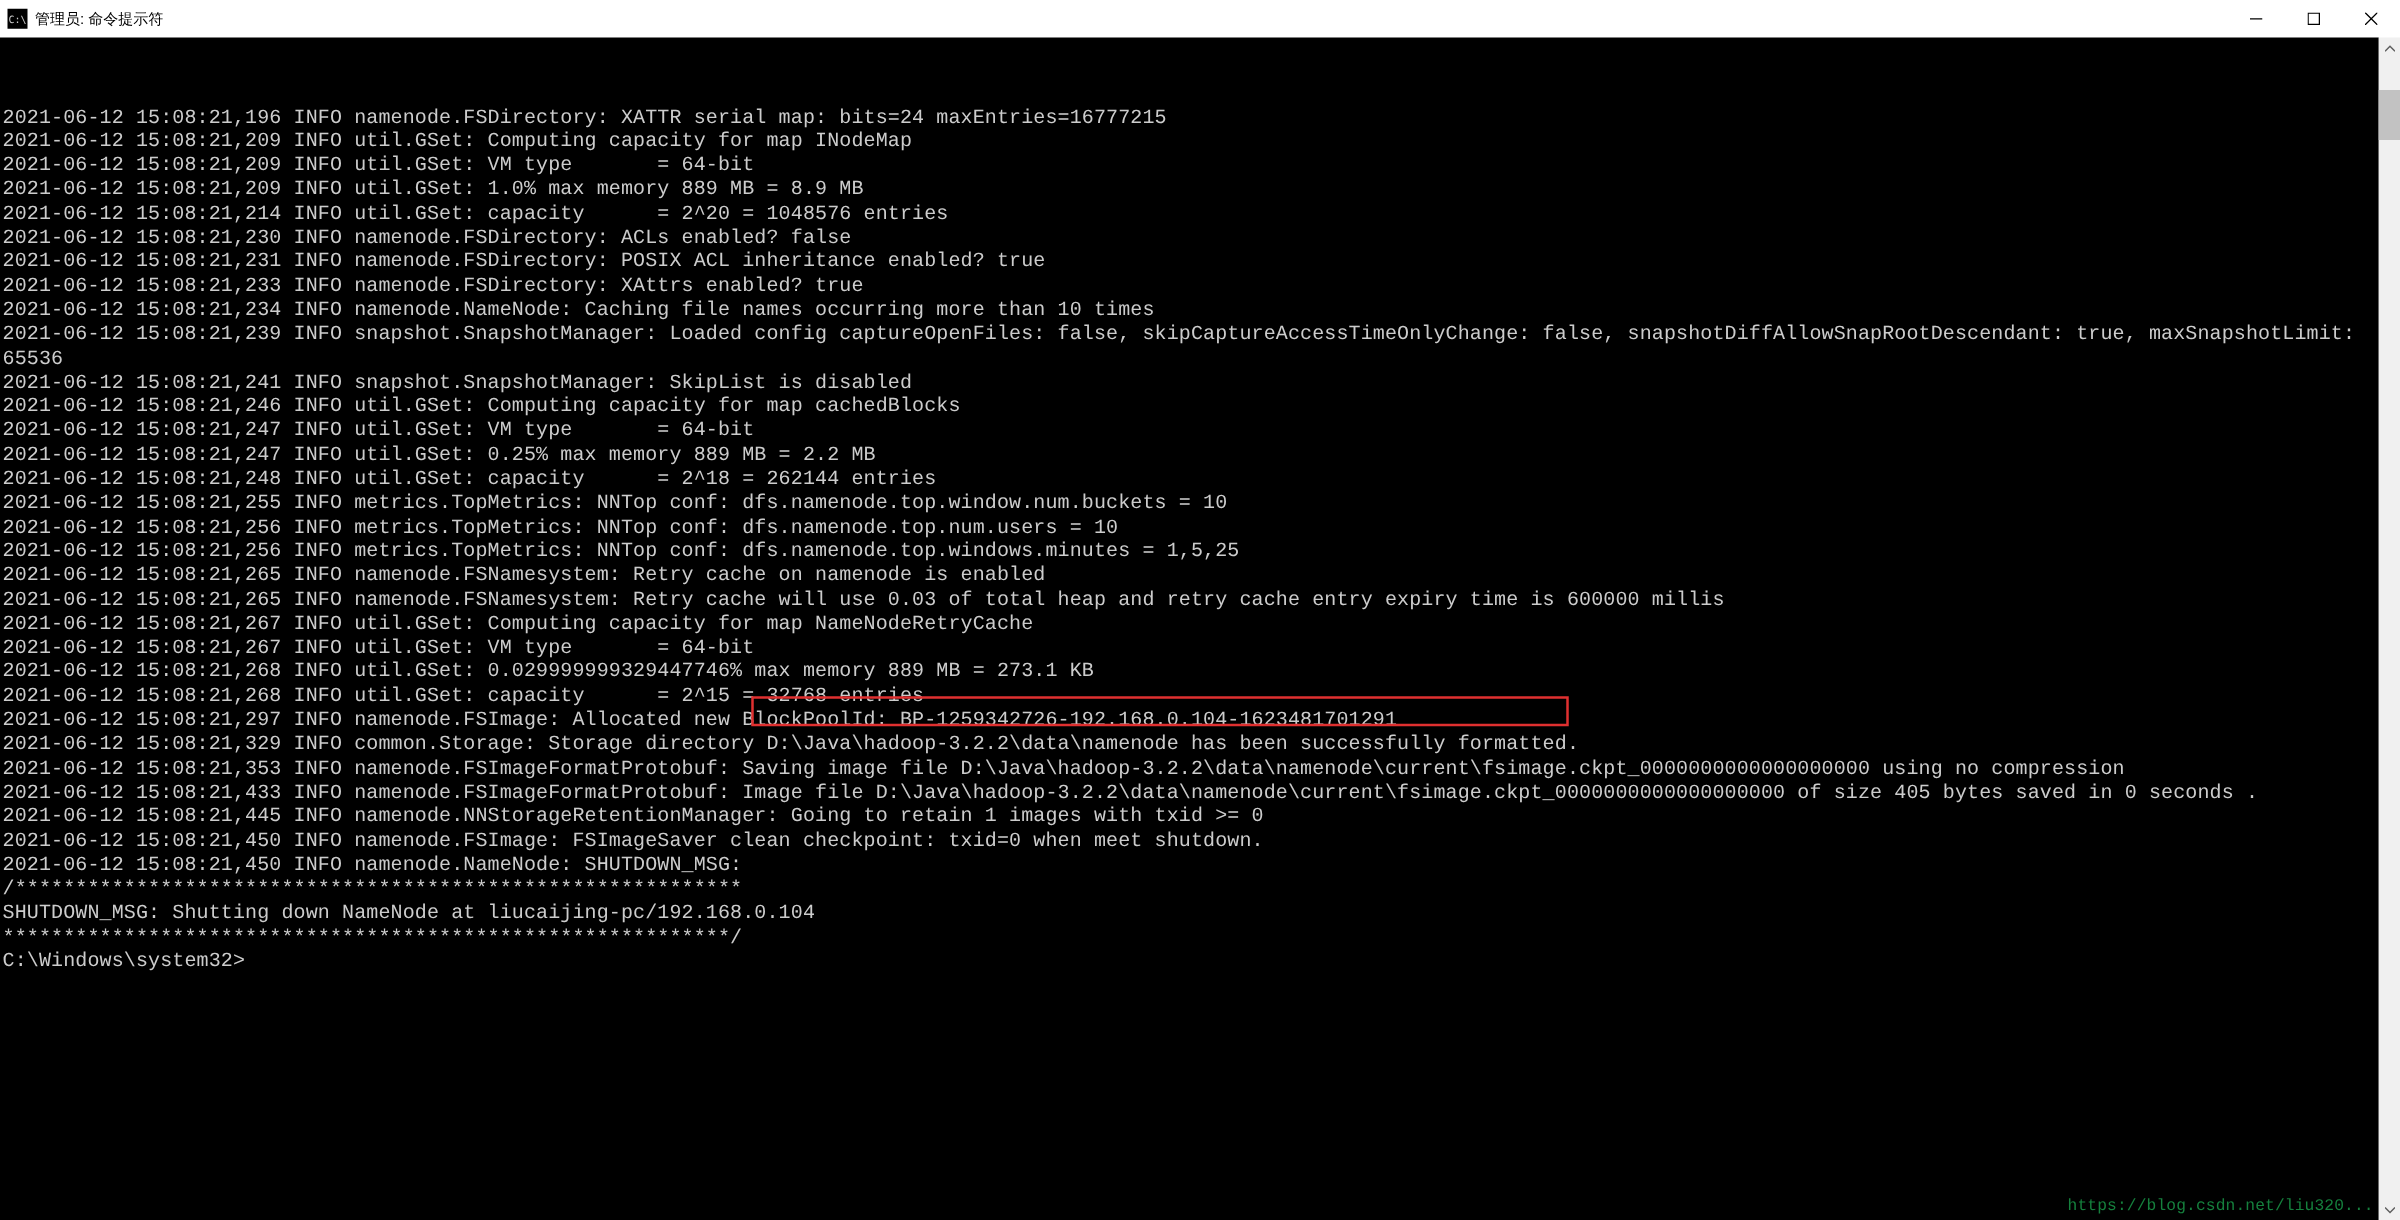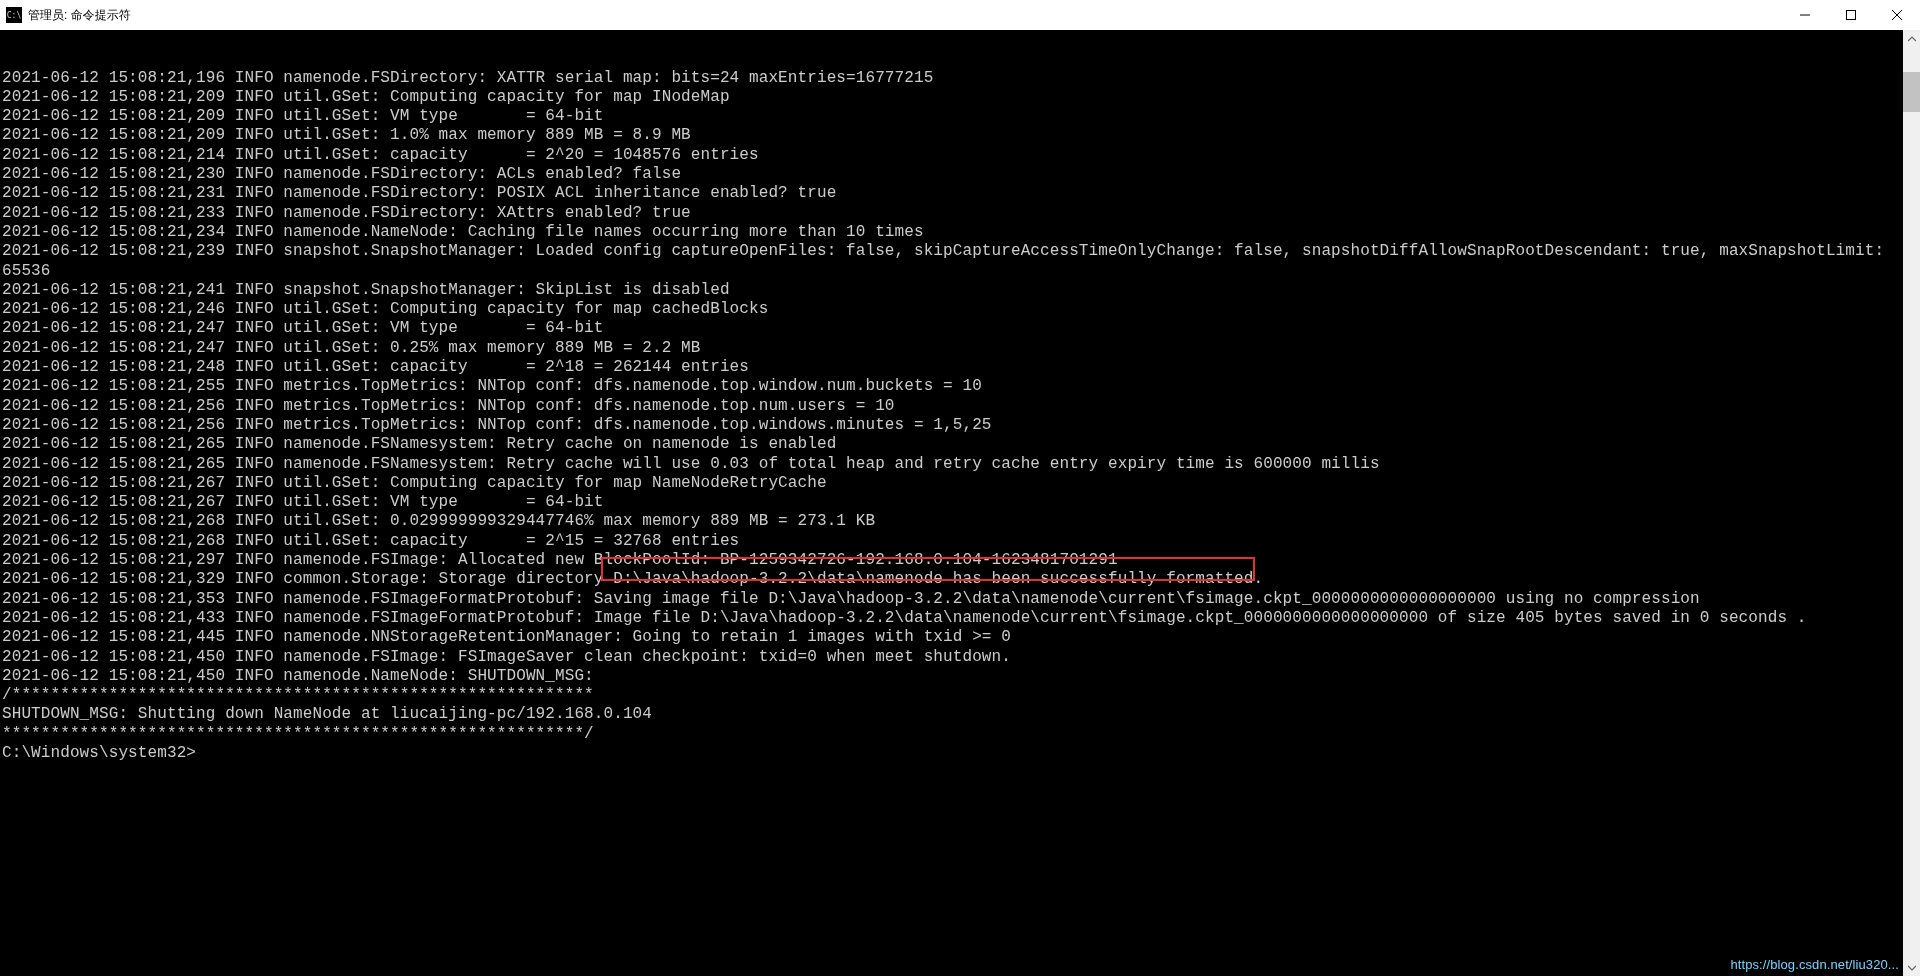--- a/index.html
+++ b/index.html
@@ -3,29 +3,29 @@
 <meta charset="utf-8">
 <style>
   * { margin: 0; padding: 0; box-sizing: border-box; }
   html, body { width: 1920px; height: 976px; overflow: hidden; font-family: "Segoe UI", sans-serif; background: #000; }
   .window { width: 1920px; height: 976px; display: flex; flex-direction: column; background: #fff; }
   .titlebar { height: 30px; background: #fff; display: flex; align-items: center; padding-left: 6px; color: #000; font-size: 12px; }
   .titlebar .icon { width: 16px; height: 16px; margin-right: 6px; display: inline-flex; align-items: center; justify-content: center; background: #000; color: #ccc; font-size: 8px; font-family: monospace; }
   .titlebar .spacer { flex: 1; }
   .titlebar .winbtn { width: 46px; height: 30px; display: inline-flex; align-items: center; justify-content: center; color: #000; }
   .client { flex: 1; display: flex; min-height: 0; }
-  .terminal { flex: 1; background: #000; color: #ccc; font-family: "NSimSun","Consolas","Courier New",monospace; font-size: 16px; line-height: 19.3px; white-space: pre; overflow: hidden; padding: 0 2px; letter-spacing: 0.1px; position: relative; }
+  .terminal { flex: 1; background: #000; color: #ccc; font-family: "NSimSun","Consolas","Courier New",monospace; font-size: 16px; line-height: 19.3px; white-space: pre; overflow: hidden; padding: 16px 2px; letter-spacing: 0.1px; position: relative; }
   .terminal .line { white-space: pre-wrap; word-break: break-all; }
   .highlight-box { position: absolute; border: 2px solid #e03030; pointer-events: none; }
   .scrollbar { width: 17px; background: #f0f0f0; position: relative; }
   .scroll-arrow { width: 17px; height: 17px; display: flex; align-items: center; justify-content: center; color: #606060; font-size: 10px; position: absolute; left: 0; }
   .scroll-arrow.up { top: 0; }
   .scroll-arrow.down { bottom: 0; }
   .scroll-thumb { position: absolute; left: 0; width: 17px; background: #c2c2c2; }
-  .watermark { position: absolute; right: 4px; bottom: 2px; color: #7dd3fc; font-size: 13px; font-family: Liberation Sans, sans-serif; }
+  .watermark { position: absolute; right: 4px; bottom: 2px; color: #15803d; font-size: 13px; font-family: Liberation Mono, monospace; }
 </style>
 </head>
 <body>
 
 <div class="window">
   <div class="titlebar">
     <span class="icon">C:\</span>
     <span>管理员: 命令提示符</span>
     <span class="spacer"></span>
     <span class="winbtn">

